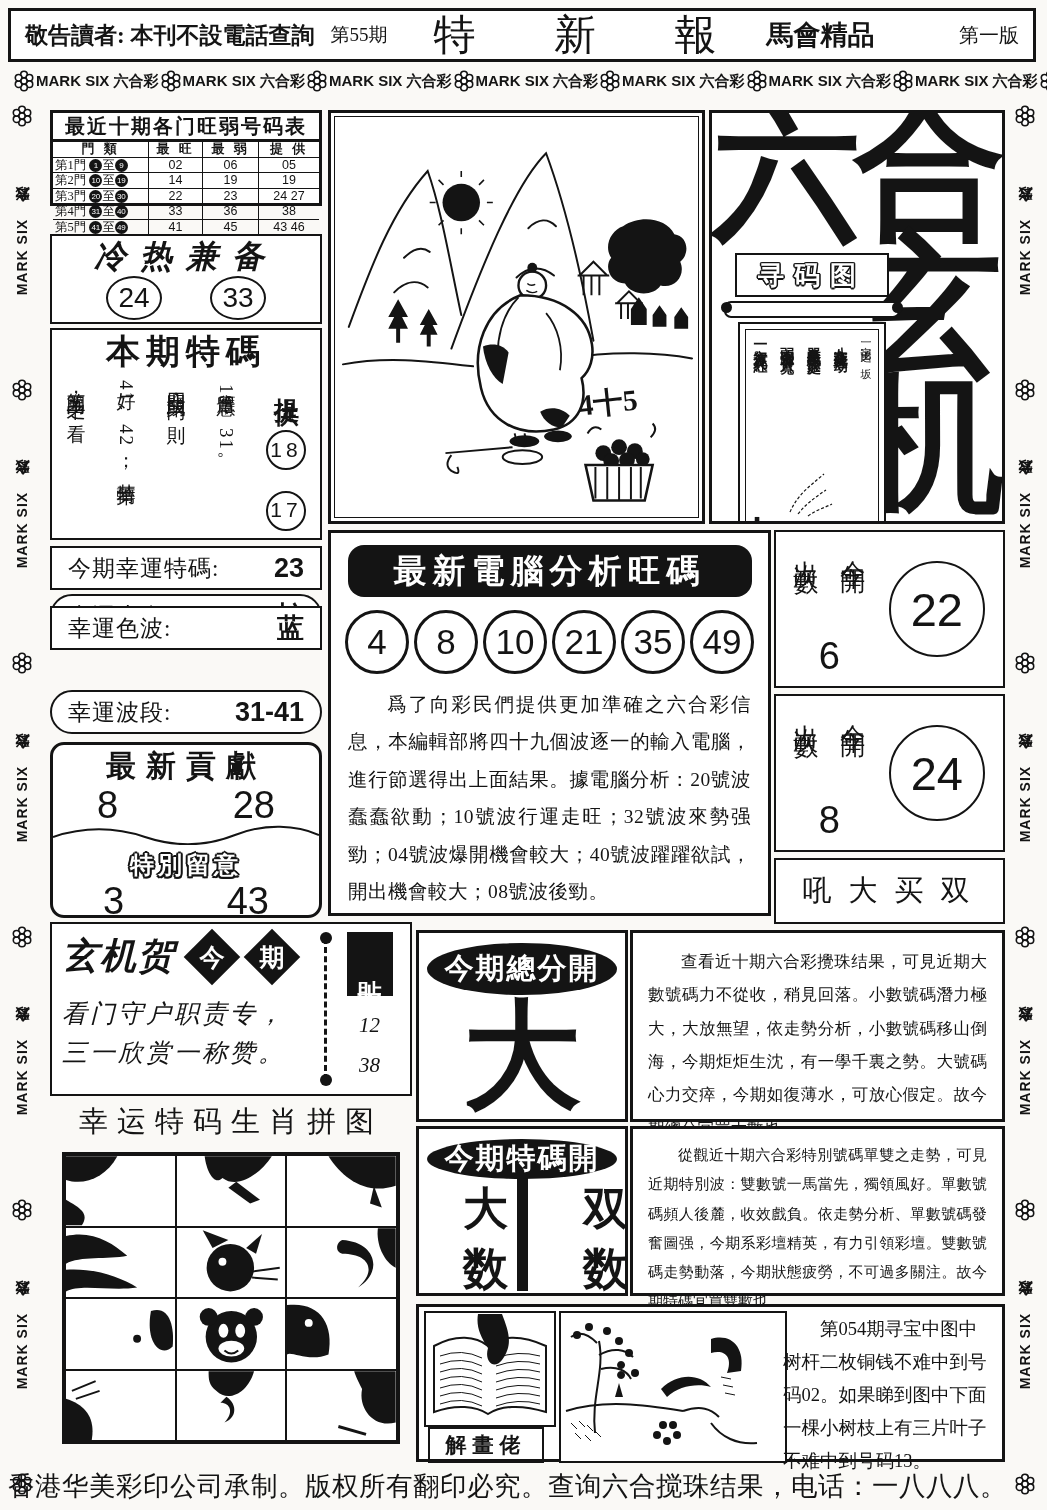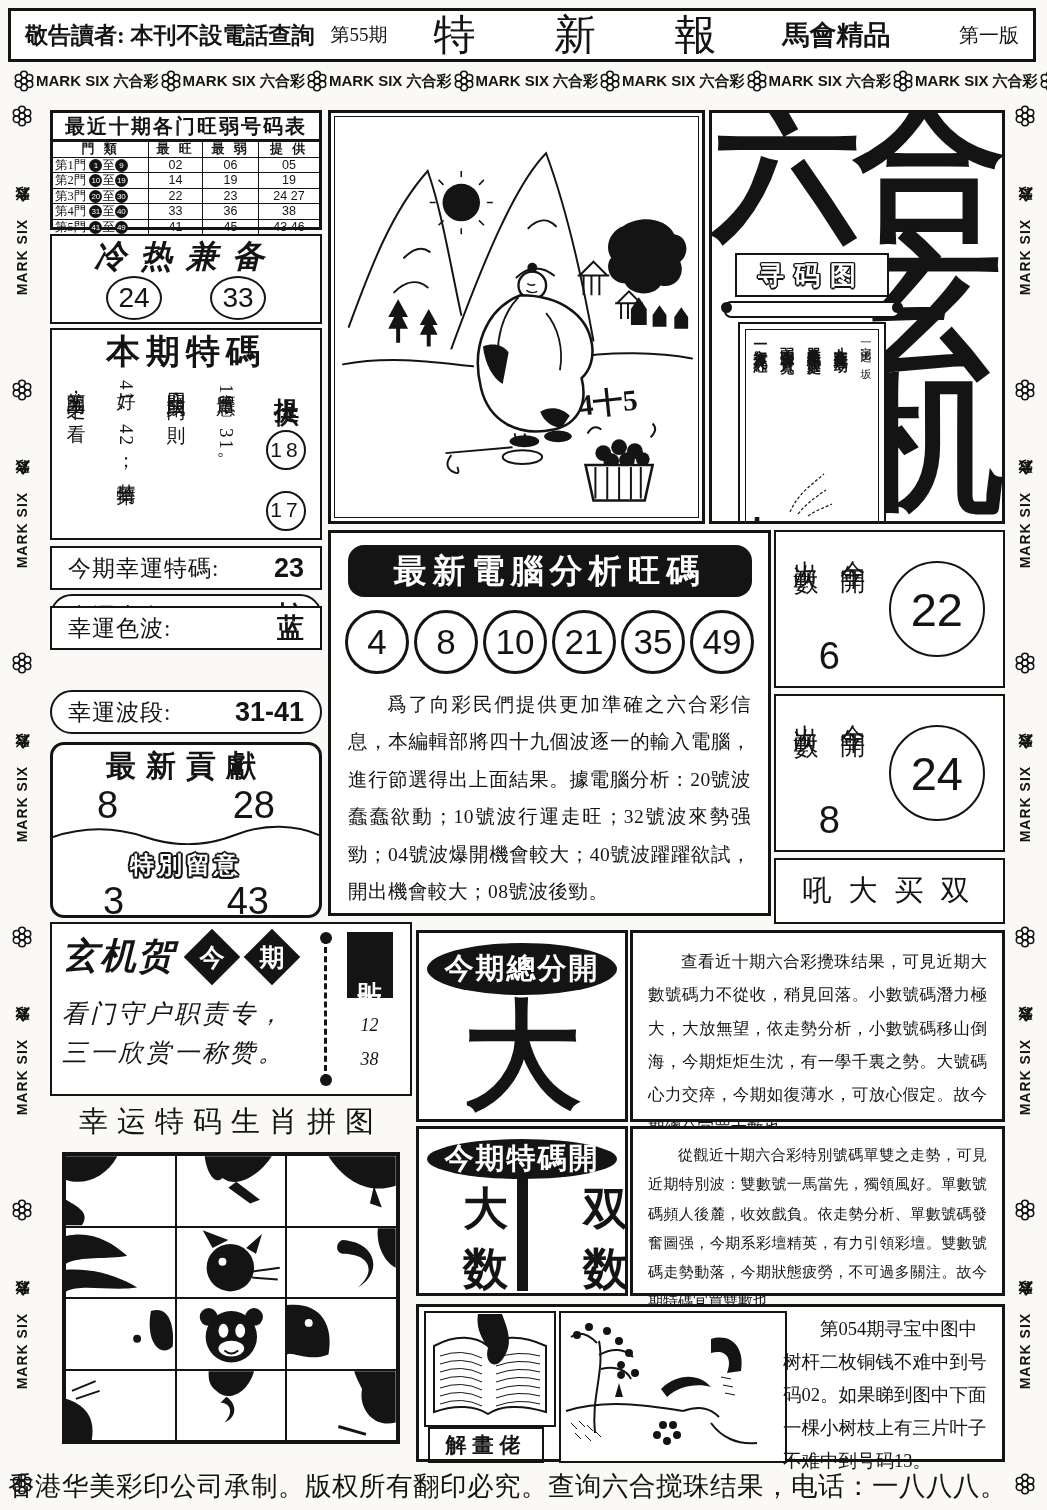--- a/index.html
+++ b/index.html
@@ -9,33 +9,33 @@
   .box{position:absolute;box-sizing:border-box;border:3px solid #141414;background:#fff;}
   .vtext{writing-mode:vertical-rl;}
   .vtext-up{writing-mode:vertical-rl;transform:rotate(180deg);}
   .sans{font-family:"Liberation Sans","DejaVu Sans",sans-serif;}
   
   .hdr{left:8px;top:8px;width:1028px;height:54px;border:3px solid #141414;background:#fff;
        display:flex;align-items:center;padding:0 14px;gap:16px;}
   .hdr-left{font-size:23px;font-weight:bold;white-space:nowrap;}
   .hdr-issue{font-size:19px;white-space:nowrap;}
   .hdr-title{font-size:42px;letter-spacing:34px;white-space:nowrap;margin-left:30px;}
-  .hdr-sub{font-size:27px;font-weight:bold;white-space:nowrap;margin-left:16px;}
+  .hdr-sub{font-size:27px;font-weight:bold;white-space:nowrap;margin-left:0;}
   .hdr-ed{font-size:20px;white-space:nowrap;margin-left:auto;}
   
   .topstrip{left:8px;top:64px;width:1028px;height:34px;display:flex;align-items:center;
             justify-content:space-between;padding:0 4px;}
   .strip-label{font-size:15px;font-weight:bold;font-family:"Liberation Sans",sans-serif;white-space:nowrap;}
   .flower{width:24px;height:24px;flex:0 0 auto;}
   .rail{top:100px;height:1400px;width:38px;display:flex;flex-direction:column;align-items:center;
         justify-content:space-between;padding:4px 0;}
   .rail-l{left:3px;} .rail-r{left:1006px;}
   .rail .strip-label{font-size:14px;letter-spacing:1px;}
   
-  .dtable{left:50px;top:110px;width:272px;height:120px;}
+  .dtable{left:50px;top:110px;width:272px;height:96px;}
   .dt-title{font-size:20px;font-weight:bold;text-align:center;letter-spacing:2px;
             border-bottom:3px solid #141414;line-height:26px;height:26px;}
   .dt-grid{display:grid;grid-template-columns:96px 54px 56px 1fr;font-size:12.5px;text-align:center;}
   .dt-grid > div{border-right:1.5px solid #141414;border-bottom:1.5px solid #141414;
                  line-height:14.6px;height:14.6px;overflow:hidden;}
   .dt-grid > div:nth-child(4n){border-right:none;}
   .dt-head{font-weight:bold;font-size:13px;letter-spacing:3px;}
   .dt-door{text-align:left;padding-left:2px;white-space:nowrap;}
   .mini{display:inline-block;width:13px;height:13px;border-radius:50%;background:#141414;color:#fff;
         font-size:8px;line-height:13px;text-align:center;vertical-align:1px;font-family:"Liberation Sans",sans-serif;}
@@ -79,21 +79,21 @@
   .dia span{transform:rotate(-45deg);color:#fff;font-size:25px;font-weight:bold;}
   .xj-poem{margin-top:14px;font-size:25px;line-height:1.55;letter-spacing:3px;font-style:italic;}
   .xj-div{width:0;border-left:3px dashed #141414;margin:6px 12px 6px 6px;position:relative;}
   .xj-div::before,.xj-div::after{content:"";position:absolute;left:-7.5px;width:12px;height:12px;
       border-radius:50%;background:#141414;}
   .xj-div::before{top:-6px;} .xj-div::after{bottom:-6px;}
   .xj-right{flex:1;display:flex;flex-direction:column;align-items:center;}
   .tipbox{width:46px;height:66px;background:#141414;color:#fff;display:flex;align-items:center;
           justify-content:center;}
   .tipbox .vtext{font-size:24px;font-weight:bold;letter-spacing:4px;}
-  .tipnums{font-size:18px;font-style:italic;margin-top:10px;line-height:1.9;text-align:center;}
+  .tipnums{font-size:21px;font-style:italic;margin-top:10px;line-height:1.9;text-align:center;}
   
   .pz-title{left:50px;top:1102px;width:362px;text-align:center;font-size:29px;letter-spacing:9px;}
   .pz-grid{left:62px;top:1152px;width:338px;height:292px;border:3px solid #141414;background:#fff;
            display:grid;grid-template-columns:repeat(3,1fr);grid-template-rows:repeat(4,1fr);}
   .pz-cell{border:1.6px solid #141414;overflow:hidden;}
   .pz-cell svg{width:100%;height:100%;display:block;}
   
   .illus{left:328px;top:110px;width:377px;height:414px;border-width:3.5px;padding:3px;}
   .illus-inner{width:100%;height:100%;border:1.5px solid #141414;box-sizing:border-box;}
   .illus svg{width:100%;height:100%;display:block;}

